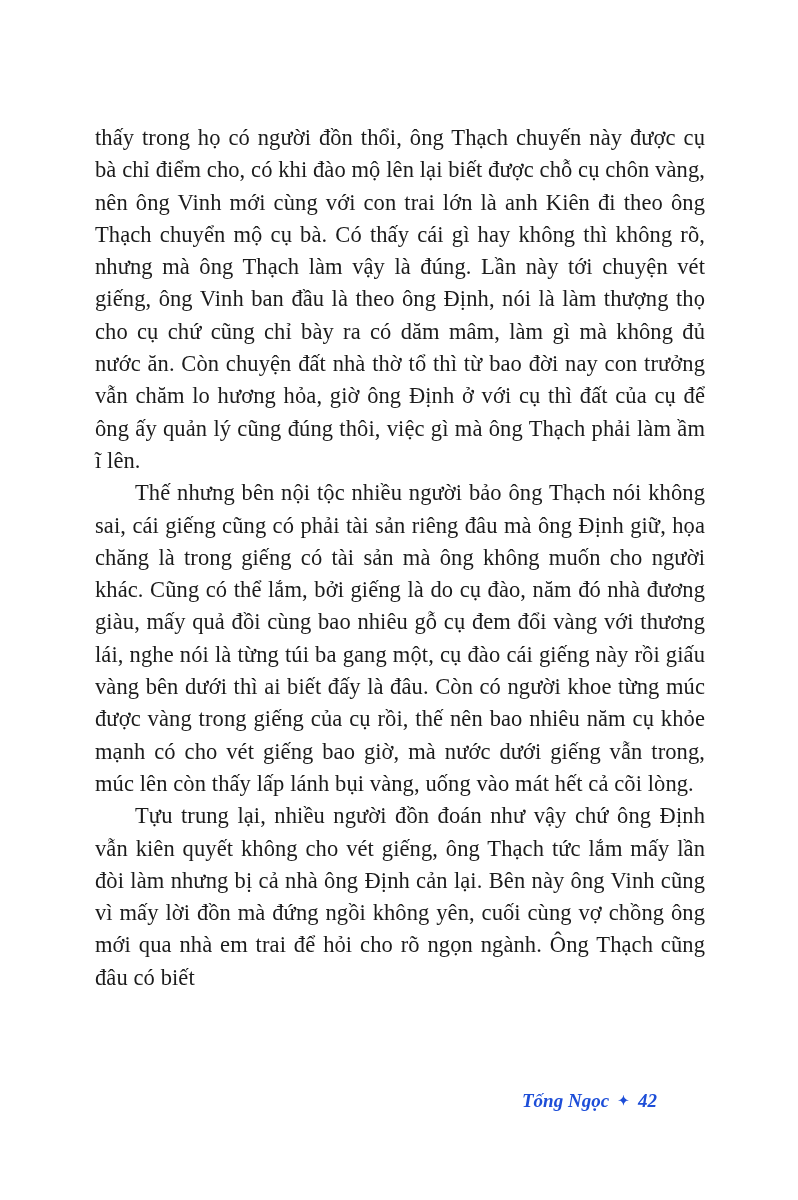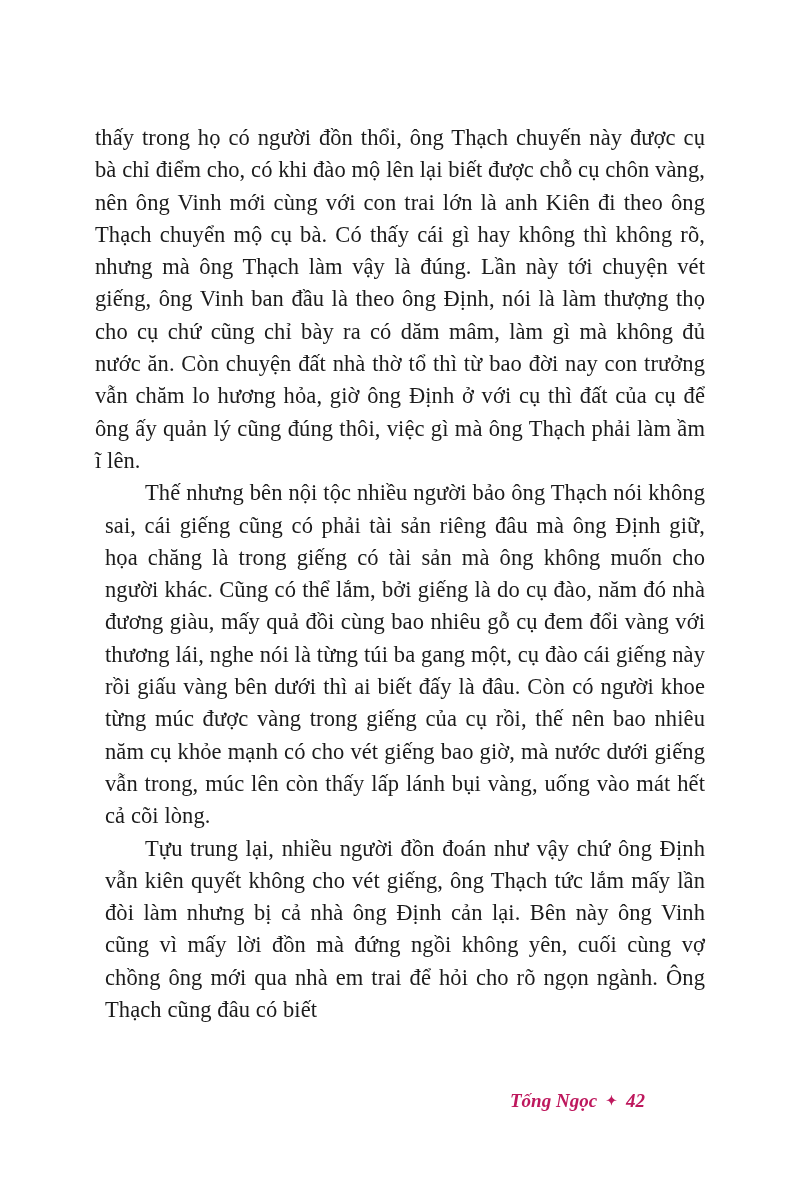--- a/index.html
+++ b/index.html
@@ -25,30 +25,29 @@
     line-height: 32.3px;
     text-align: justify;
     letter-spacing: 0.1px;
   }
   .para {
     margin: 0;
     padding: 0;
   }
   .para.indent {
     text-indent: 40px;
-    margin-left: 10px;
   }
   .page-footer {
     position: absolute;
     top: 1090px;
-    right: 96px;
+    right: 84px;
     font-size: 19px;
     font-weight: bold;
     font-style: italic;
-    color: #be185d;
+    color: #1d4ed8;
     display: flex;
     align-items: baseline;
     gap: 9px;
   }
   .footer-sep {
     font-style: normal;
     font-size: 13px;
     position: relative;
     top: -2px;
   }

